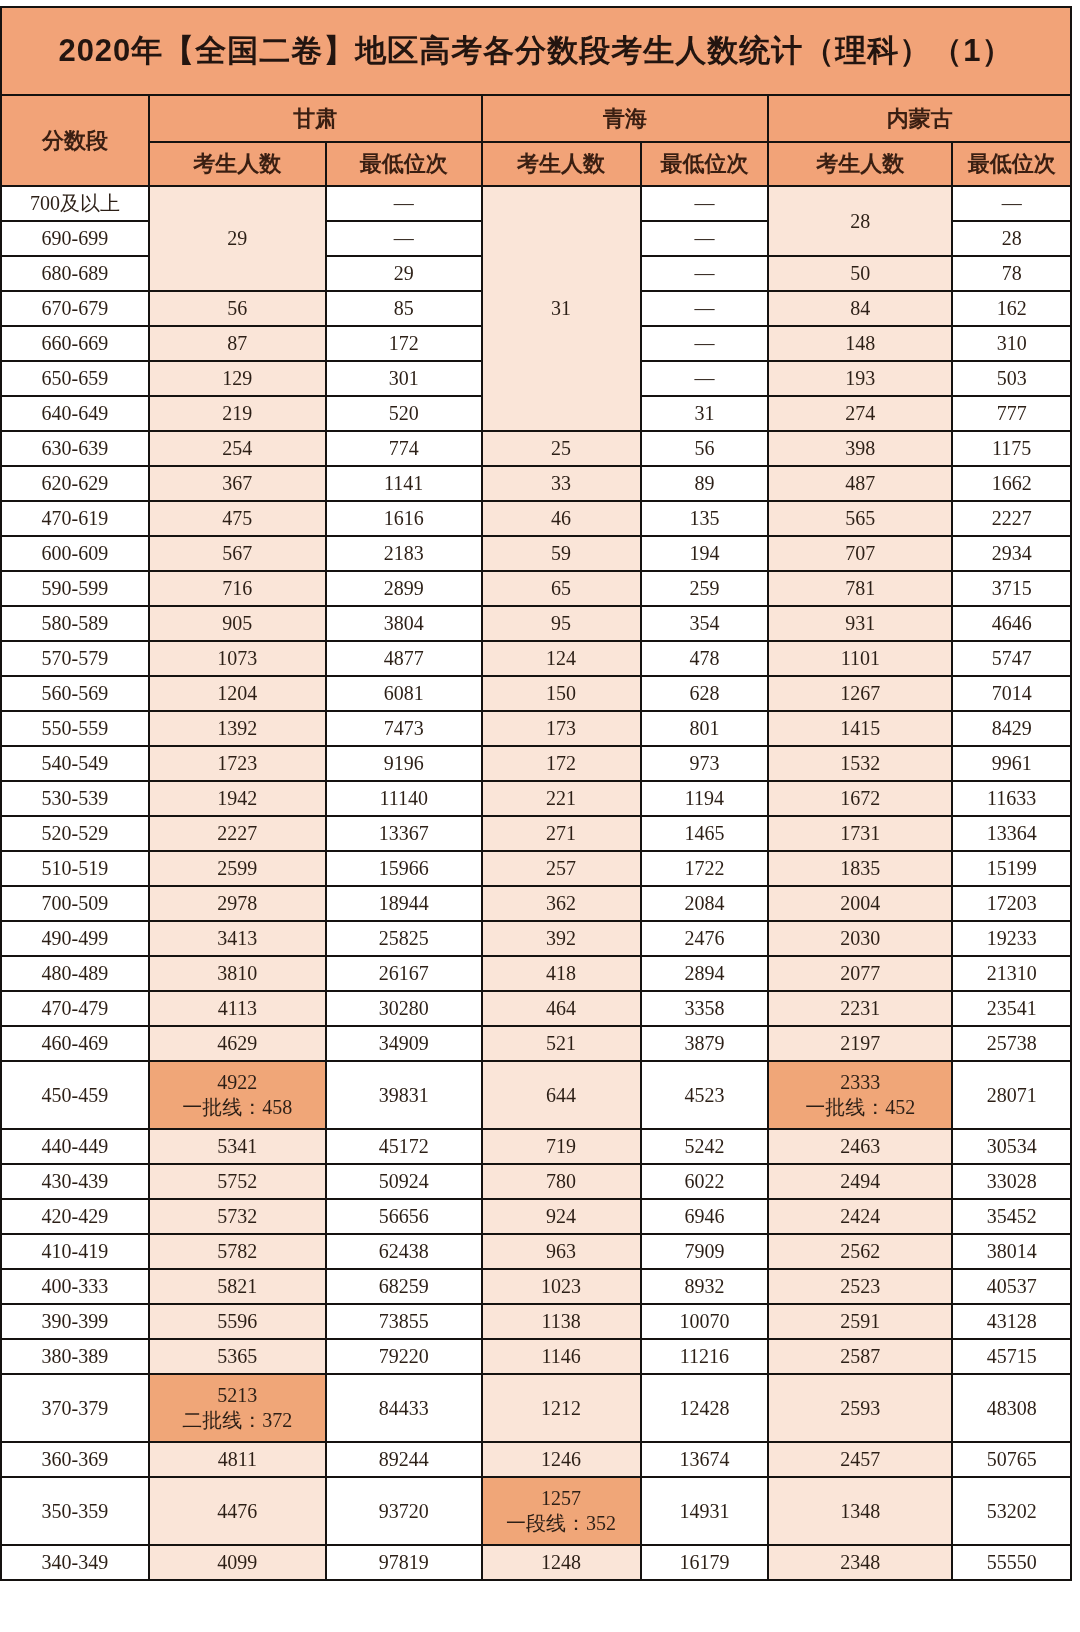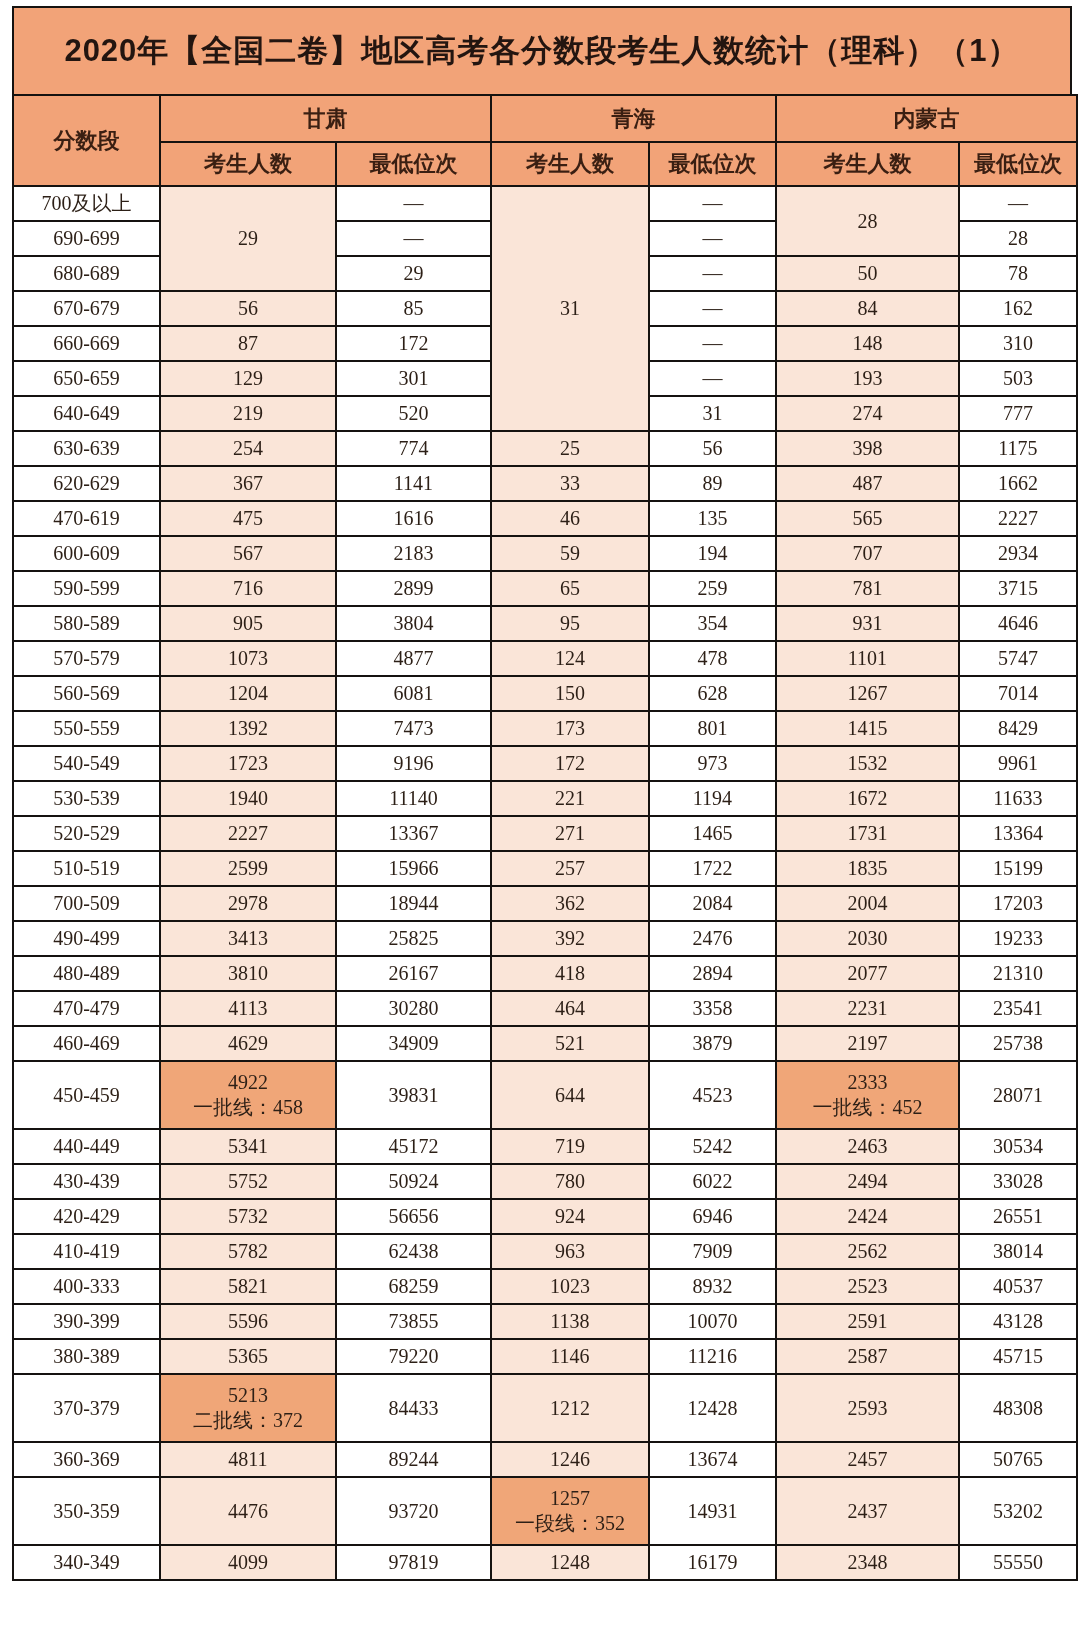--- a/index.html
+++ b/index.html
@@ -7,21 +7,21 @@
     --peach:#FAE5D8;
     --highlight:#F0A678;
     --border:#151210;
     --text:#2C1F16;
   }
   *{box-sizing:border-box;}
   body{margin:0;background:#ffffff;}
   .page{
     width:1080px;
     min-height:1632px;
-    padding:6px 8px 4px 12px;
+    padding:6px 8px 4px 0;
     background:#ffffff;
     font-family:"Liberation Serif","DejaVu Serif",serif;
     color:var(--text);
   }
   .title-box{
     height:90px;
     background:var(--header);
     border:2px solid var(--border);
     display:flex;
     align-items:center;
@@ -237,21 +237,21 @@
           <td class="score">540-549</td>
           <td class="peach">1723</td>
           <td class="white">9196</td>
           <td class="peach">172</td>
           <td class="white">973</td>
           <td class="peach">1532</td>
           <td class="white">9961</td>
         </tr>
         <tr>
           <td class="score">530-539</td>
-          <td class="peach">1940</td>
+          <td class="peach">1942</td>
           <td class="white">11140</td>
           <td class="peach">221</td>
           <td class="white">1194</td>
           <td class="peach">1672</td>
           <td class="white">11633</td>
         </tr>
         <tr>
           <td class="score">520-529</td>
           <td class="peach">2227</td>
           <td class="white">13367</td>
@@ -347,21 +347,21 @@
           <td class="peach">2494</td>
           <td class="white">33028</td>
         </tr>
         <tr>
           <td class="score">420-429</td>
           <td class="peach">5732</td>
           <td class="white">56656</td>
           <td class="peach">924</td>
           <td class="white">6946</td>
           <td class="peach">2424</td>
-          <td class="white">26551</td>
+          <td class="white">35452</td>
         </tr>
         <tr>
           <td class="score">410-419</td>
           <td class="peach">5782</td>
           <td class="white">62438</td>
           <td class="peach">963</td>
           <td class="white">7909</td>
           <td class="peach">2562</td>
           <td class="white">38014</td>
         </tr>
@@ -415,21 +415,21 @@
         </tr>
         <tr class="tall">
           <td class="score">350-359</td>
           <td class="peach">4476</td>
           <td class="white">93720</td>
           <td class="hl">
             <div>1257</div>
             <div>一段线：352</div>
           </td>
           <td class="white">14931</td>
-          <td class="peach">2437</td>
+          <td class="peach">1348</td>
           <td class="white">53202</td>
         </tr>
         <tr>
           <td class="score">340-349</td>
           <td class="peach">4099</td>
           <td class="white">97819</td>
           <td class="peach">1248</td>
           <td class="white">16179</td>
           <td class="peach">2348</td>
           <td class="white">55550</td>

